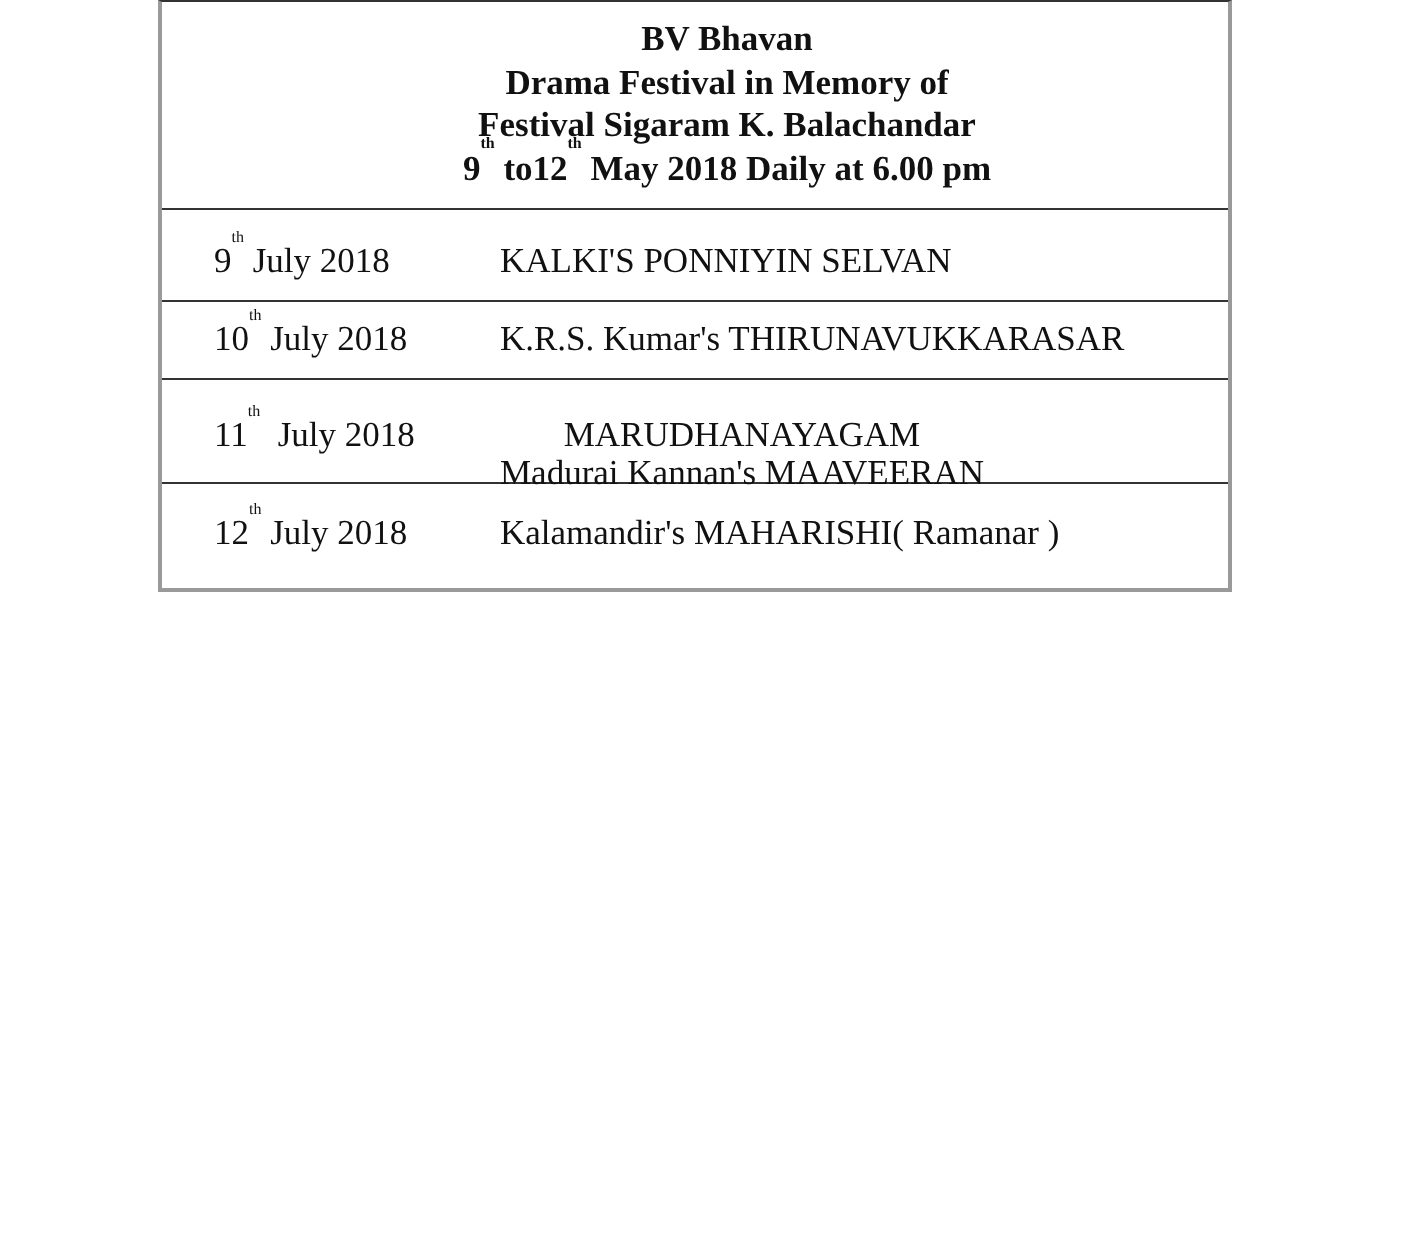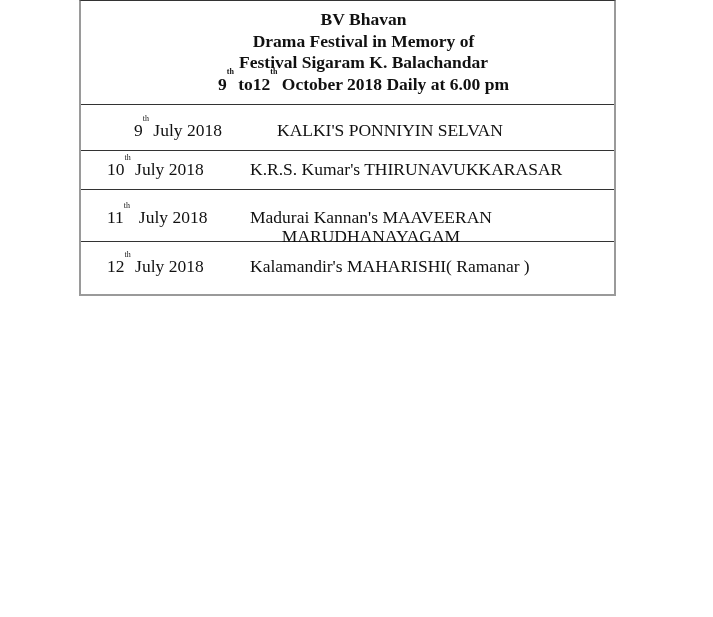--- a/index.html
+++ b/index.html
@@ -57,58 +57,58 @@
       left: 26px;
       white-space: nowrap;
     }
     .row .title {
       position: absolute;
       left: 169px;
       white-space: nowrap;
       text-align: center;
     }
     .r1 { height: 46px; }
-    .r1 .date, .r1 .title { top: 16px; margin-left: 27px; }
+    .r1 .date, .r1 .title { top: 16px; }
     .r2 { height: 39px; }
     .r2 .date, .r2 .title { top: 9px; }
     .r3 { height: 52px; }
     .r3 .date, .r3 .title { top: 18px; }
     .r4 { height: 52px; }
     .r4 .date, .r4 .title { top: 15px; }
   </style>
 </head>
 <body>
 
 <div class="schedule">
   <div class="header">
     <div>BV Bhavan</div>
     <div>Drama Festival in Memory of</div>
     <div>Festival Sigaram K. Balachandar</div>
-    <div><span>9</span><sup>th</sup><span style="white-space:pre"> to12</span><sup>th</sup><span style="white-space:pre"> October 2018 Daily at 6.00 pm</span></div>
+    <div><span>9</span><sup>th</sup><span style="white-space:pre"> to12</span><sup>th</sup><span style="white-space:pre"> May 2018 Daily at 6.00 pm</span></div>
   </div>
 
   <div class="row r1">
     <div class="date"><span>9</span><sup>th</sup><span style="white-space:pre"> July 2018</span></div>
     <div class="title">
         <div>KALKI'S PONNIYIN SELVAN</div>
       </div>
   </div>
 
   <div class="row r2">
     <div class="date"><span>10</span><sup>th</sup><span style="white-space:pre"> July 2018</span></div>
     <div class="title">
         <div>K.R.S. Kumar's THIRUNAVUKKARASAR</div>
       </div>
   </div>
 
   <div class="row r3">
     <div class="date"><span>11</span><sup>th</sup><span style="white-space:pre">  July 2018</span></div>
     <div class="title">
+        <div>MARUDHANAYAGAM</div>
         <div>Madurai Kannan's MAAVEERAN</div>
-        <div>MARUDHANAYAGAM</div>
       </div>
   </div>
 
   <div class="row r4">
     <div class="date"><span>12</span><sup>th</sup><span style="white-space:pre"> July 2018</span></div>
     <div class="title">
         <div>Kalamandir's MAHARISHI( Ramanar )</div>
       </div>
   </div>
 </div>

